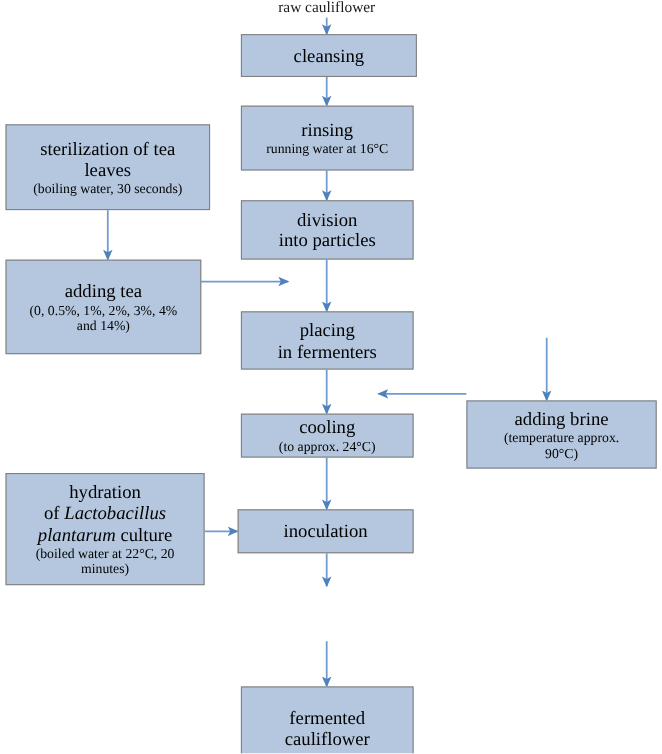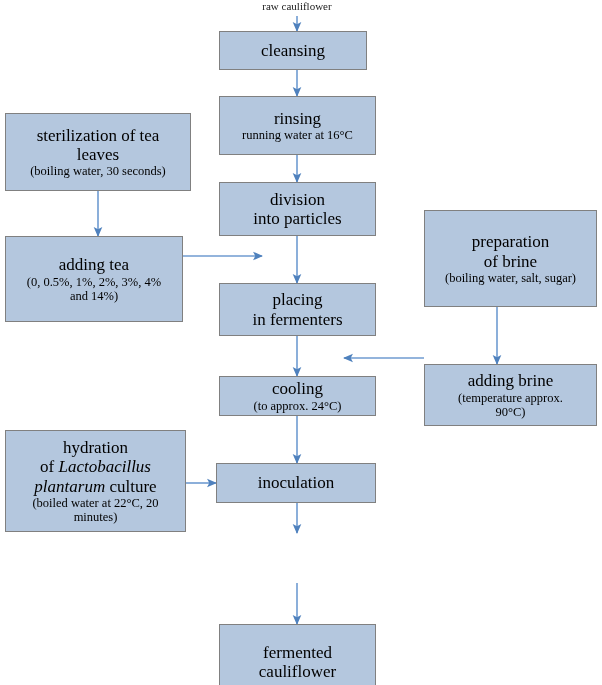--- a/index.html
+++ b/index.html
@@ -36,21 +36,21 @@
   .node .sub {
     font-size: 12.5px;
     line-height: 1.12;
   }
   .node .main em,
   .node .sub em {
     font-style: italic;
   }
   .free-label {
     position: absolute;
-    font-size: 11px;
+    font-size: 14px;
     color: #1a1a1a;
     text-align: center;
     white-space: nowrap;
   }
   svg.edges {
     position: absolute;
     left: 0;
     top: 0;
     width: 602px;
     height: 685px;
@@ -83,21 +83,21 @@
       <line x1="186" y1="483" x2="216" y2="483"></line>
       <line x1="497" y1="307" x2="497" y2="364"></line>
       <line x1="424" y1="358" x2="344" y2="358"></line>
     </g>
   </svg>
 
   <div class="free-label" style="left:222px; top:0px; width:150px;">
     <span>raw cauliflower</span>
   </div>
 
-  <div class="node" style="left:219px; top:31px; width:148px; height:39px;">
+  <div class="node" style="left:219px; top:31px; width:160px; height:39px;">
     <div class="main">cleansing</div>
   </div>
 
   <div class="node" style="left:219px; top:96px; width:157px; height:59px;">
     <div class="main">rinsing</div>
     <div class="sub">running water at 16°C</div>
   </div>
 
   <div class="node" style="left:219px; top:283px; width:157px; height:53px;">
     <div class="main">placing</div>
@@ -137,25 +137,20 @@
   </div>
 
   <div class="node" style="left:5px; top:430px; width:181px; height:102px;">
     <div class="main">hydration</div>
     <div class="main"><span>of </span><em>Lactobacillus</em></div>
     <div class="main"><em>plantarum</em><span> culture</span></div>
     <div class="sub">(boiled water at 22°C, 20</div>
     <div class="sub">minutes)</div>
   </div>
 
-  <div class="node" style="left:424px; top:210px; width:173px; height:97px;">
-    <div class="main">preparation</div>
-    <div class="main">of brine</div>
-    <div class="sub">(boiling water, salt, sugar)</div>
-  </div>
 
   <div class="node" style="left:424px; top:364px; width:173px; height:62px;">
     <div class="main">adding brine</div>
     <div class="sub">(temperature approx.</div>
     <div class="sub">90°C)</div>
   </div>
 
 </div>
 
 </body></html>

